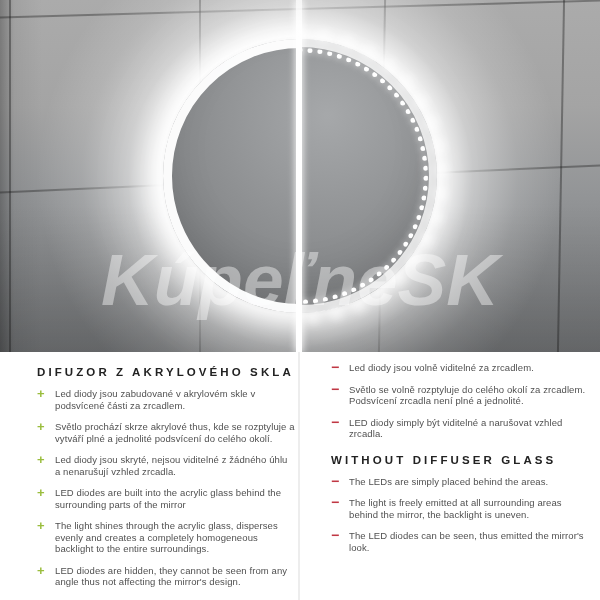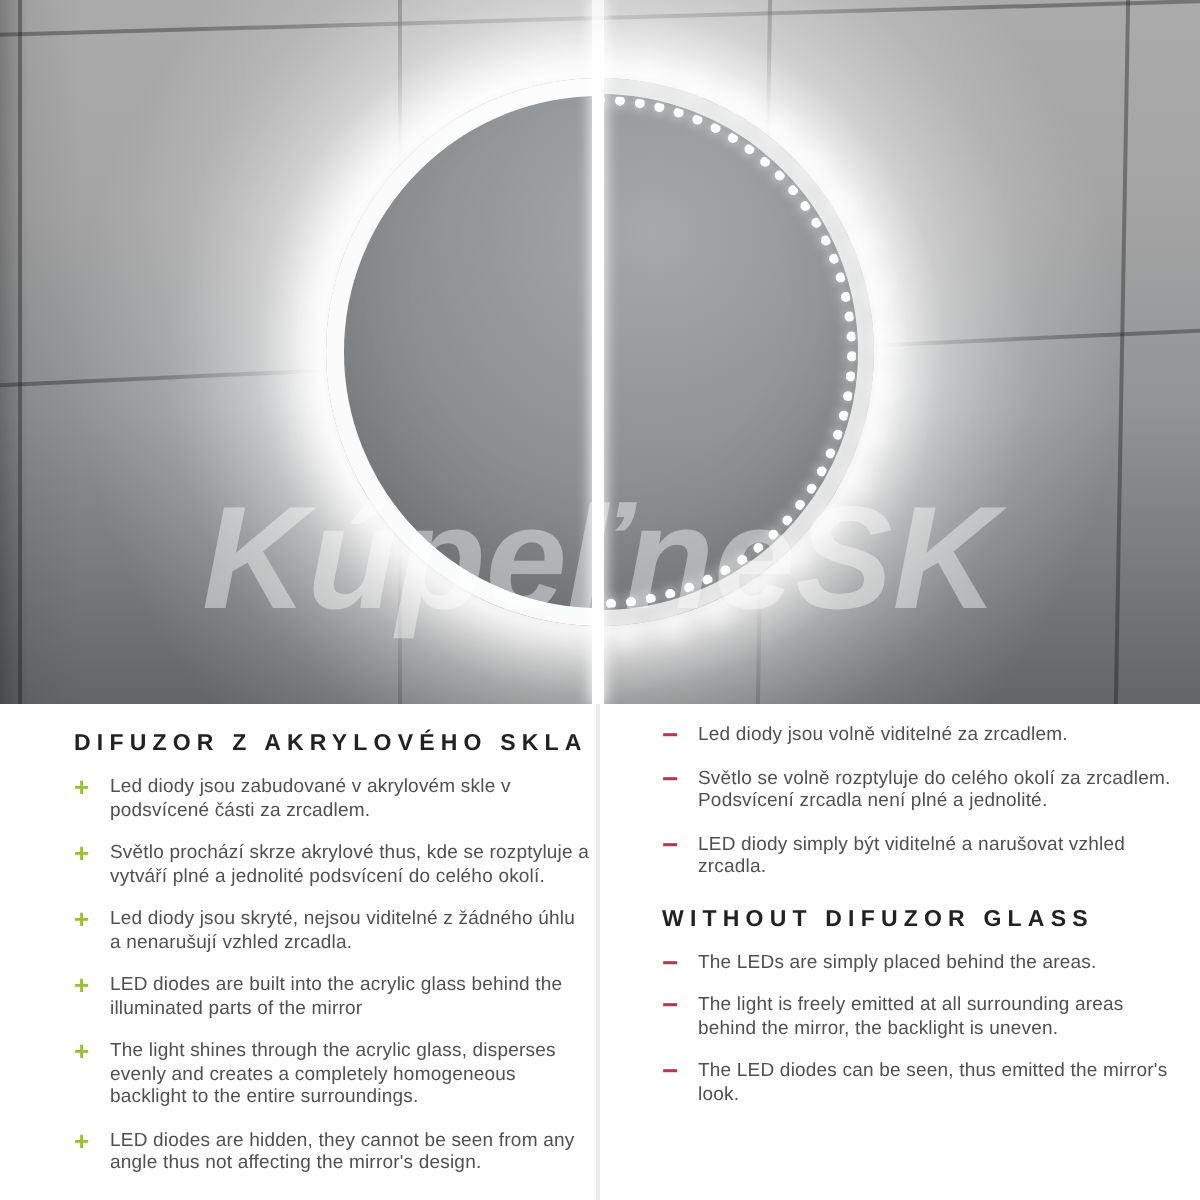--- a/index.html
+++ b/index.html
@@ -105,21 +105,21 @@
           <span class="b-text">Světlo prochází skrze akrylové thus, kde se rozptyluje a vytváří plné a jednolité podsvícení do celého okolí.</span>
         </li>
         <li>
           <span class="b-icon b-plus">+</span>
           <span class="b-text">Led diody jsou skryté, nejsou viditelné z žádného úhlu a nenarušují vzhled zrcadla.</span>
         </li>
       </ul>
       <ul class="blist">
         <li>
           <span class="b-icon b-plus">+</span>
-          <span class="b-text">LED diodes are built into the acrylic glass behind the illuminated parts of the mirror</span>
+          <span class="b-text">LED diodes are built into the acrylic glass behind the surrounding parts of the mirror</span>
         </li>
         <li>
           <span class="b-icon b-plus">+</span>
           <span class="b-text">The light shines through the acrylic glass, disperses evenly and creates a completely homogeneous backlight to the entire surroundings.</span>
         </li>
         <li>
           <span class="b-icon b-plus">+</span>
           <span class="b-text">LED diodes are hidden, they cannot be seen from any angle thus not affecting the mirror's design.</span>
         </li>
       </ul>
@@ -133,21 +133,21 @@
         </li>
         <li>
           <span class="b-icon b-minus">−</span>
           <span class="b-text">Světlo se volně rozptyluje do celého okolí za zrcadlem. Podsvícení zrcadla není plné a jednolité.</span>
         </li>
         <li>
           <span class="b-icon b-minus">−</span>
           <span class="b-text">LED diody simply být viditelné a narušovat vzhled zrcadla.</span>
         </li>
       </ul>
-      <h2 class="sec-heading second">WITHOUT DIFUZOR GLASS</h2>
+      <h2 class="sec-heading second">WITHOUT DIFFUSER GLASS</h2>
       <ul class="blist">
         <li>
           <span class="b-icon b-minus">−</span>
           <span class="b-text">The LEDs are simply placed behind the areas.</span>
         </li>
         <li>
           <span class="b-icon b-minus">−</span>
           <span class="b-text">The light is freely emitted at all surrounding areas behind the mirror, the backlight is uneven.</span>
         </li>
         <li>

